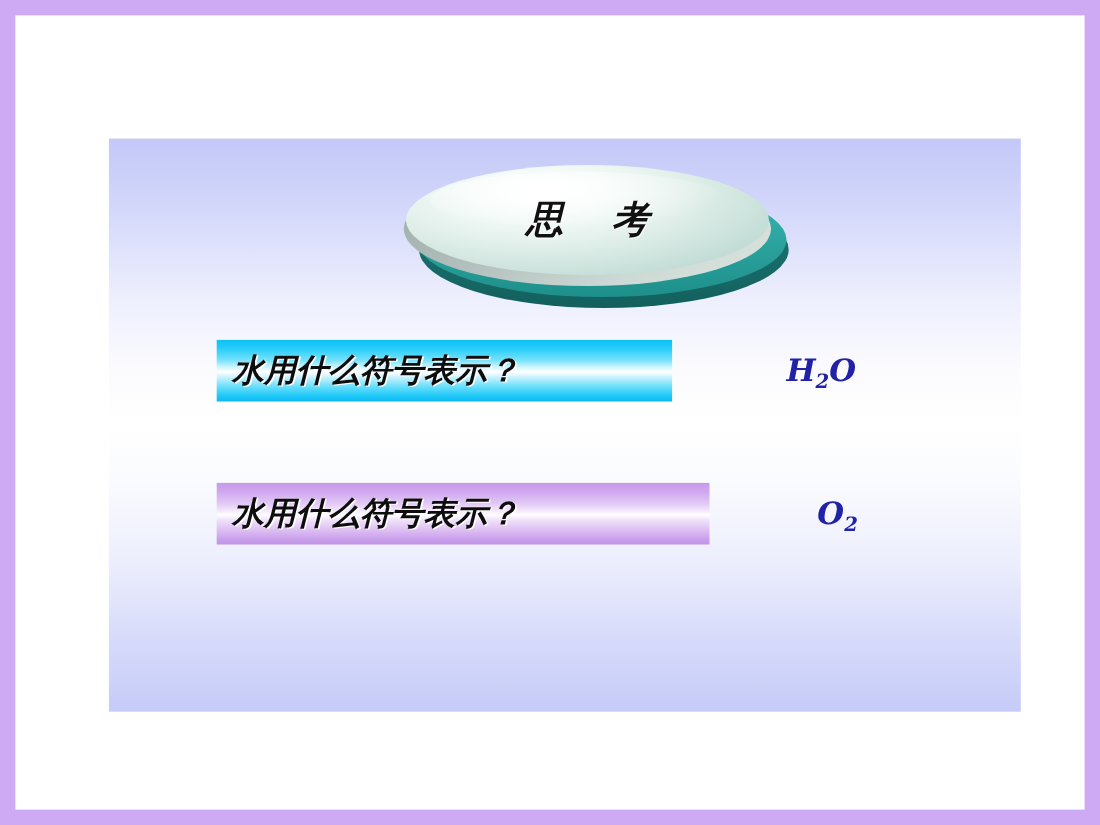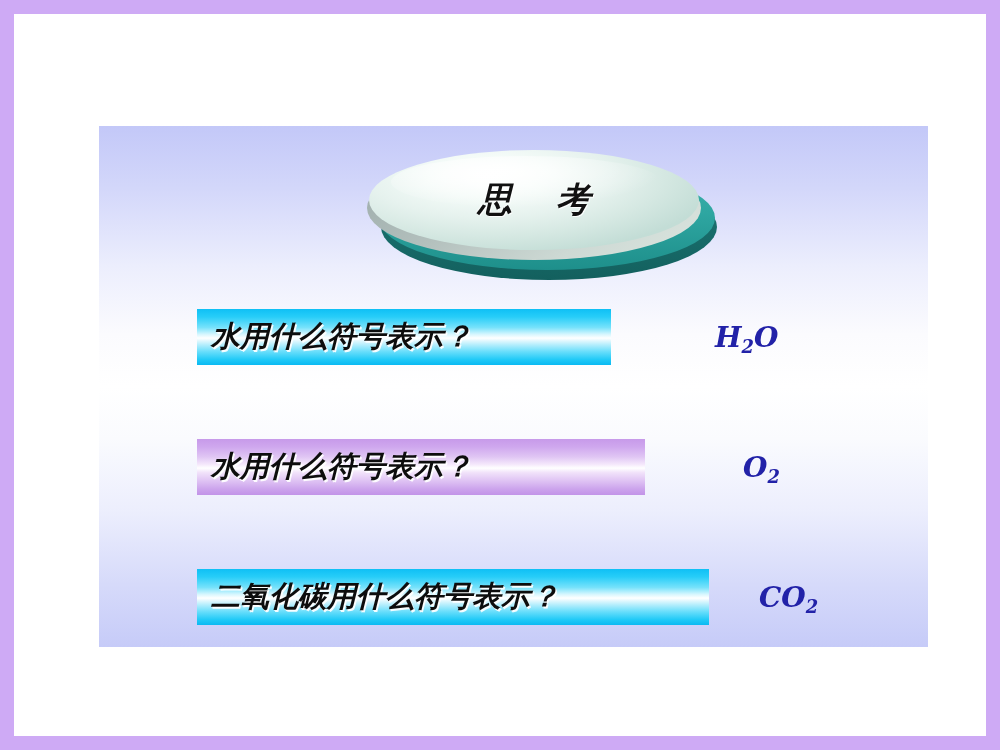--- a/index.html
+++ b/index.html
@@ -236,22 +236,16 @@
         <div class="formula" id="formula-0"><span>H</span><sub>2</sub><span>O</span></div>
       </div>
 
       <div class="question-row" id="row-1">
         <div class="question-bar bar-purple" id="bar-1">
           <span class="question-text">水用什么符号表示？</span>
         </div>
         <div class="formula" id="formula-1"><span>O</span><sub>2</sub><span></span></div>
       </div>
 
-      <div class="question-row" id="row-2">
-        <div class="question-bar bar-cyan" id="bar-2">
-          <span class="question-text">二氧化碳用什么符号表示？</span>
-        </div>
-        <div class="formula" id="formula-2"><span>CO</span><sub>2</sub><span></span></div>
-      </div>
 
     </div>
   </div>
 </div>
 
 </body></html>

